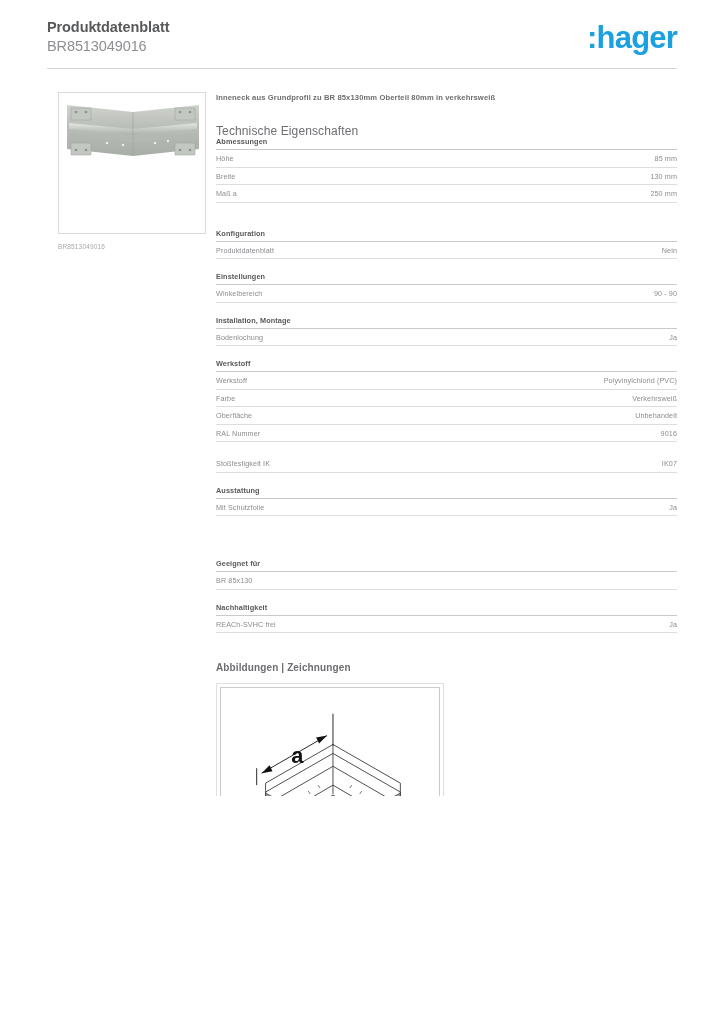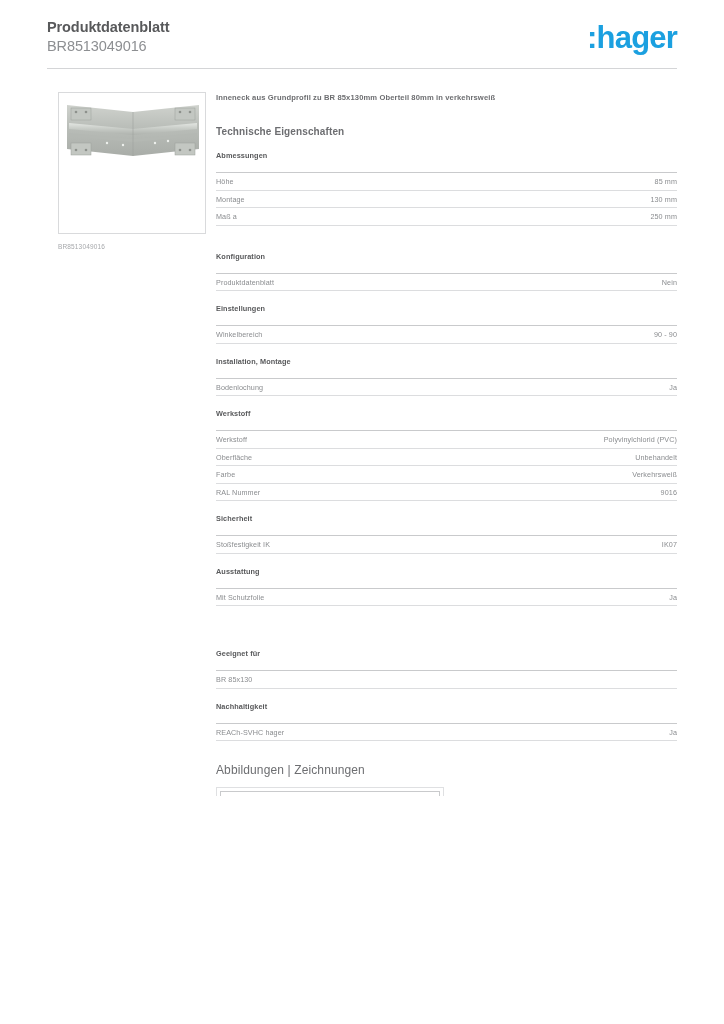--- a/index.html
+++ b/index.html
@@ -80,58 +80,57 @@
   }
   .product-desc {
     font-size: 7.6px;
     font-weight: bold;
     color: #6d6e71;
     letter-spacing: 0.12px;
     line-height: 11px;
     margin-bottom: 23px;
   }
   .tech-heading {
-    font-size: 10px;
-    font-weight: bold;
+    font-size: 12px;
+    font-weight: normal;
     color: #6d6e71;
     letter-spacing: 0.12px;
     line-height: 11px;
-    margin-bottom: 14px;
   }
 
   .section { margin-bottom: 0; }
   .section-title {
     font-size: 7.3px;
     font-weight: bold;
     color: #58595b;
     letter-spacing: 0.1px;
-    padding-bottom: 12px;
+    padding-bottom: 3px;
     border-bottom: 1px solid #c9cacc;
   }
   .row {
     display: flex;
     justify-content: space-between;
     align-items: baseline;
     font-size: 7.2px;
     color: #8a8c8f;
     letter-spacing: 0.1px;
     padding: 4px 0 3.5px 0;
     border-bottom: 1px solid #dcdddf;
   }
   .row .k { text-align: left; }
   .row .v { text-align: right; }
   .section-gap-sm { height: 13px; }
   .section-gap-lg { height: 30px; }
 
   .figs-heading {
-    font-size: 12px;
-    font-weight: normal;
+    font-size: 10px;
+    font-weight: bold;
     color: #6d6e71;
     letter-spacing: 0.12px;
-    margin-top: 22px;
+    margin-top: 29px;
     margin-bottom: 10px;
   }
 
   
   .draw-outer {
     width: 228px; height: 226px;
     border: 1px solid #dfe0e2;
     padding: 3px;
     background: #fff;
   }
@@ -225,21 +224,21 @@
     <div class="tech-heading">Technische Eigenschaften</div>
 
     <div id="sections-host">
         <div class="section">
           <div class="section-title">Abmessungen</div>
           <div class="row">
             <span class="k">Höhe</span>
             <span class="v">85 mm</span>
           </div>
           <div class="row">
-            <span class="k">Montage</span>
+            <span class="k">Breite</span>
             <span class="v">130 mm</span>
           </div>
           <div class="row">
             <span class="k">Maß a</span>
             <span class="v">250 mm</span>
           </div>
         </div>
         <div class="section-gap-sm"></div>
         <div class="section">
         </div>
@@ -268,35 +267,34 @@
           </div>
         </div>
         <div class="section-gap-sm"></div>
         <div class="section">
           <div class="section-title">Werkstoff</div>
           <div class="row">
             <span class="k">Werkstoff</span>
             <span class="v">Polyvinylchlorid (PVC)</span>
           </div>
           <div class="row">
+            <span class="k">Farbe</span>
+            <span class="v">Verkehrsweiß</span>
+          </div>
+          <div class="row">
             <span class="k">Oberfläche</span>
             <span class="v">Unbehandelt</span>
           </div>
           <div class="row">
-            <span class="k">Farbe</span>
-            <span class="v">Verkehrsweiß</span>
-          </div>
-          <div class="row">
             <span class="k">RAL Nummer</span>
             <span class="v">9016</span>
           </div>
         </div>
         <div class="section-gap-sm"></div>
         <div class="section">
-          <div class="section-title">Sicherheit</div>
           <div class="row">
             <span class="k">Stoßfestigkeit IK</span>
             <span class="v">IK07</span>
           </div>
         </div>
         <div class="section-gap-sm"></div>
         <div class="section">
           <div class="section-title">Ausstattung</div>
           <div class="row">
             <span class="k">Mit Schutzfolie</span>
@@ -309,21 +307,21 @@
           <div class="section-title">Geeignet für</div>
           <div class="row">
             <span class="k">BR 85x130</span>
             <span class="v"></span>
           </div>
         </div>
         <div class="section-gap-sm"></div>
         <div class="section">
           <div class="section-title">Nachhaltigkeit</div>
           <div class="row">
-            <span class="k">REACh-SVHC hager</span>
+            <span class="k">REACh-SVHC frei</span>
             <span class="v">Ja</span>
           </div>
         </div>
       </div>
 
     <div class="figs-heading">Abbildungen | Zeichnungen</div>
 
     <div class="draw-outer">
       <div class="draw-inner">
         <svg width="100%" height="100%" viewBox="0 0 220 218">

